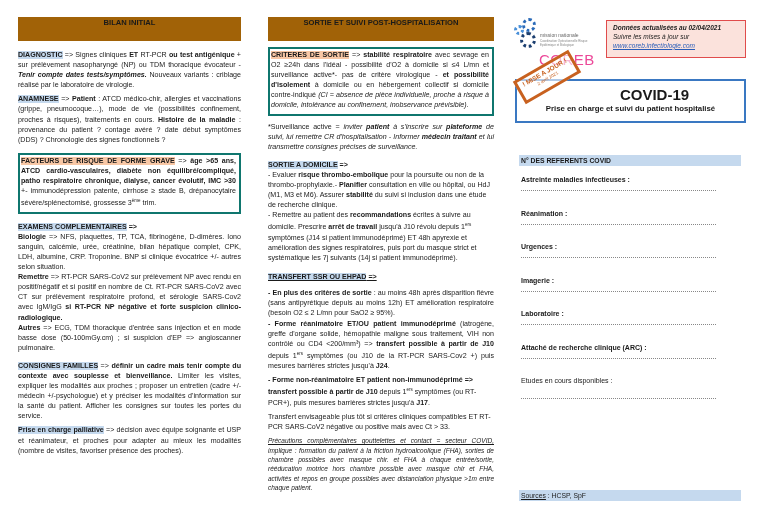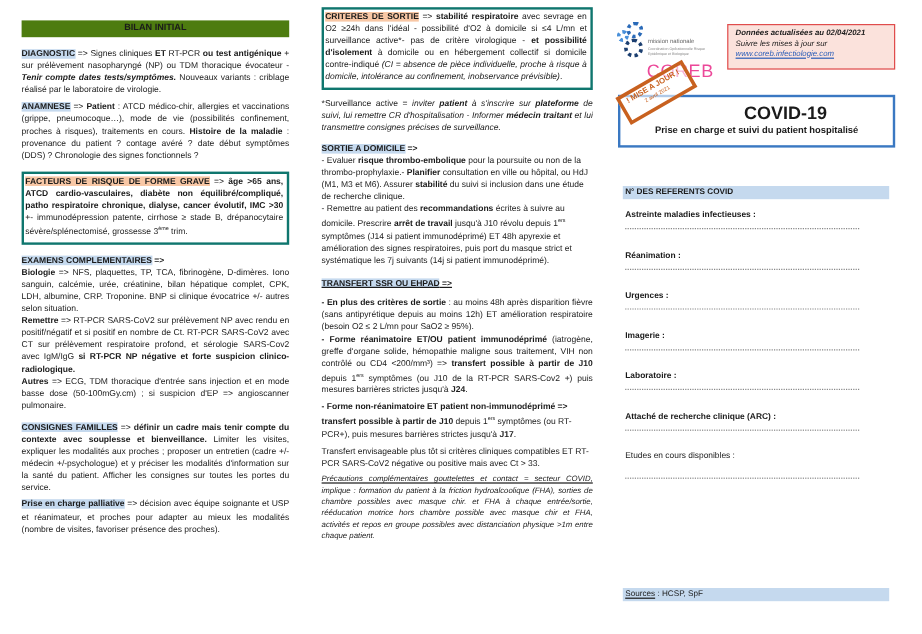--- a/index.html
+++ b/index.html
@@ -2,21 +2,21 @@
 <html><head>
 <meta charset="utf-8">
 <style>
   * { box-sizing: border-box; margin: 0; padding: 0; }
   html, body { width: 768px; height: 528px; background: #ffffff; overflow: hidden; }
   body { font-family: "Liberation Sans", sans-serif; color: #1a1a1a; position: relative; font-size: 7.1px; line-height: 10.1px; }
   .col { position: absolute; top: 0; }
   #col1 { left: 18px; width: 223px; }
   #col2 { left: 268px; width: 226px; }
   #col3 { left: 505px; width: 263px; }
-  .head { background: #4d7c0f; text-align: center; font-weight: bold; font-size: 7.6px; height: 14px; line-height: 12px; margin-top: 20px; }
+  .head { background: #a16207; text-align: center; font-weight: bold; font-size: 7.6px; height: 24px; line-height: 12px; margin-top: 20px; }
   p { text-align: justify; margin-top: 4px; }
   .hl-blue { background: #c5d9ee; font-weight: bold; }
   .hl-orange { background: #f8c7a5; font-weight: bold; }
   .box { border: 2px solid #0f766e; padding: 1px 3px 3px 1px; }
   b { font-weight: bold; }
   i { font-style: italic; }
   
   .logo { position: absolute; left: 8px; top: 16px; width: 80px; height: 36px; }
   .gear { position: absolute; border-radius: 50%; border: 3px dotted; }
   .logo-text { position: absolute; left: 26px; top: 0; font-size: 15px; line-height: 16px; color: #ec4899; letter-spacing: 0.5px; margin-top: 36px; }
@@ -70,20 +70,21 @@
   <p style="margin-top:8px;">
     <span class="hl-blue">CONSIGNES FAMILLES</span><span> =&gt; </span><b>définir un cadre mais tenir compte du contexte avec souplesse et bienveillance.</b><span> Limiter les visites, expliquer les modalités aux proches ; proposer un entretien (cadre +/-médecin +/-psychologue) et y préciser les modalités d'information sur la santé du patient. Afficher les consignes sur toutes les portes du service.</span>
   </p>
 
   <p>
     <span class="hl-blue">Prise en charge palliative</span><span> =&gt; </span><span>décision avec équipe soignante et USP et réanimateur, et proches pour adapter au mieux les modalités (nombre de visites, favoriser présence des proches).</span>
   </p>
 </div>
 
 <div id="col2" class="col">
+  <div class="head" style="margin-top:17px;">SORTIE ET SUIVI POST-HOSPITALISATION</div>
 
   <p class="box" style="margin-top:6px;">
     <span class="hl-orange">CRITERES DE SORTIE</span><span> =&gt; </span><b>stabilité respiratoire</b><span> avec sevrage en O2 ≥24h dans l'idéal - possibilité d'O2 à domicile si ≤4 L/mn et surveillance active*- pas de critère virologique - </span><b>et possibilité d'isolement</b><span> à domicile ou en hébergement collectif si domicile contre-indiqué </span><i>(CI = absence de pièce individuelle, proche à risque à domicile, intolérance au confinement, inobservance prévisible)</i><span>.</span>
   </p>
 
   <p style="margin-top:6px;">
     <span>*Surveillance active = </span><i>inviter </i><b><i>patient</i></b><i> à s'inscrire sur </i><b><i>plateforme</i></b><i> de suivi, lui remettre CR d'hospitalisation - Informer </i><b><i>médecin traitant</i></b><i> et lui transmettre consignes précises de surveillance.</i>
   </p>
 
   <p style="margin-top:8px; text-align:left;">

